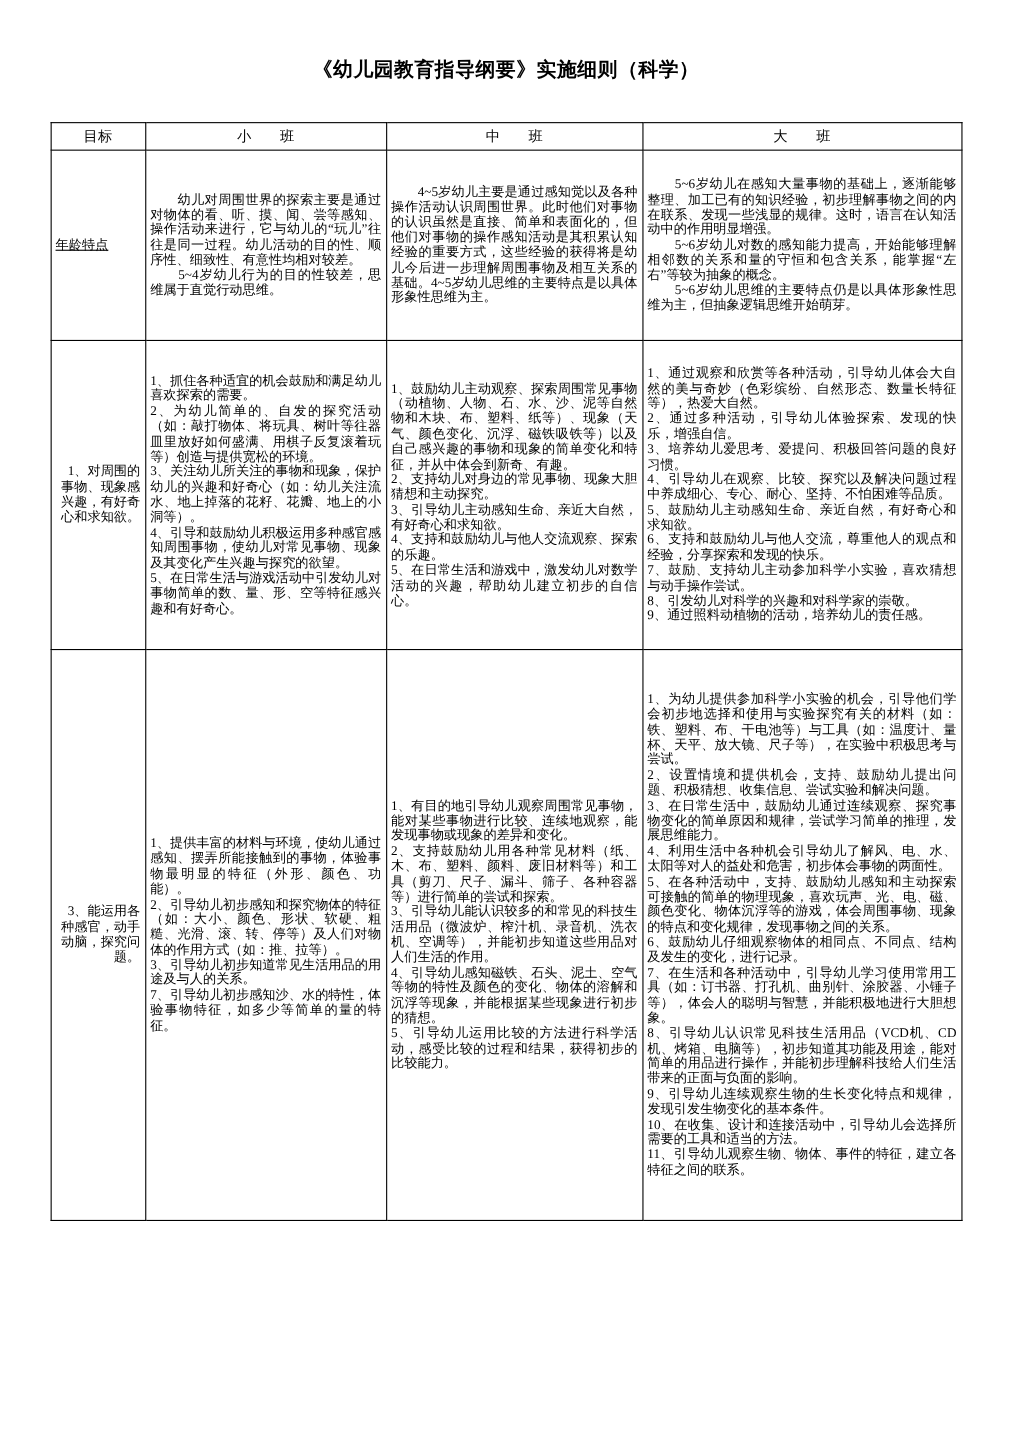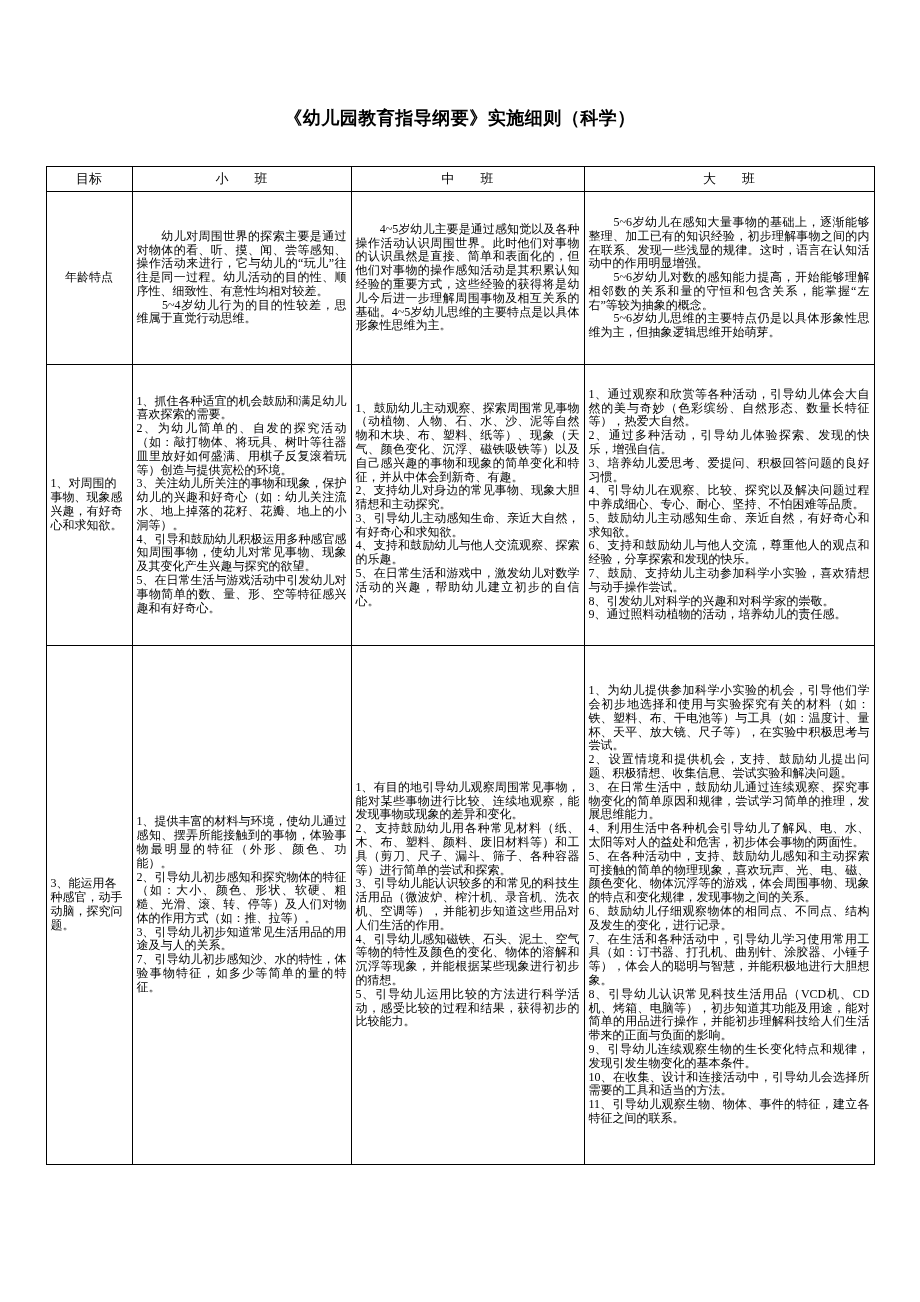--- a/index.html
+++ b/index.html
@@ -4,21 +4,21 @@
 <style>
   html, body {
     margin: 0;
     padding: 0;
     background: #ffffff;
   }
   .page {
     width: 920px;
     height: 1302px;
     box-sizing: border-box;
-    padding-top: 106px;
+    padding-top: 51px;
     background: #ffffff;
     font-family: "Liberation Serif", "DejaVu Serif", serif;
     color: #000000;
     overflow: hidden;
   }
   .title {
     margin: 0 0 36px 0;
     text-align: center;
     font-size: 18px;
     font-weight: bold;
@@ -48,27 +48,27 @@
     font-size: 12px;
     line-height: 1.15;
     padding: 2px 4px;
   }
   td.cell {
     text-align: justify;
     white-space: pre-wrap;
     word-break: break-all;
   }
   td.goal {
-    text-align: left;
+    text-align: right;
     white-space: pre-wrap;
     word-break: break-all;
   }
   td.goal-center {
-    text-align: center;
     white-space: pre-wrap;
+    text-decoration: underline;
   }
   tr.age-row  { height: 173px; }
   tr.goal1-row { height: 281px; }
   tr.goal2-row { height: 519px; }
 </style>
 </head>
 <body>
 
 <div class="page">
 

